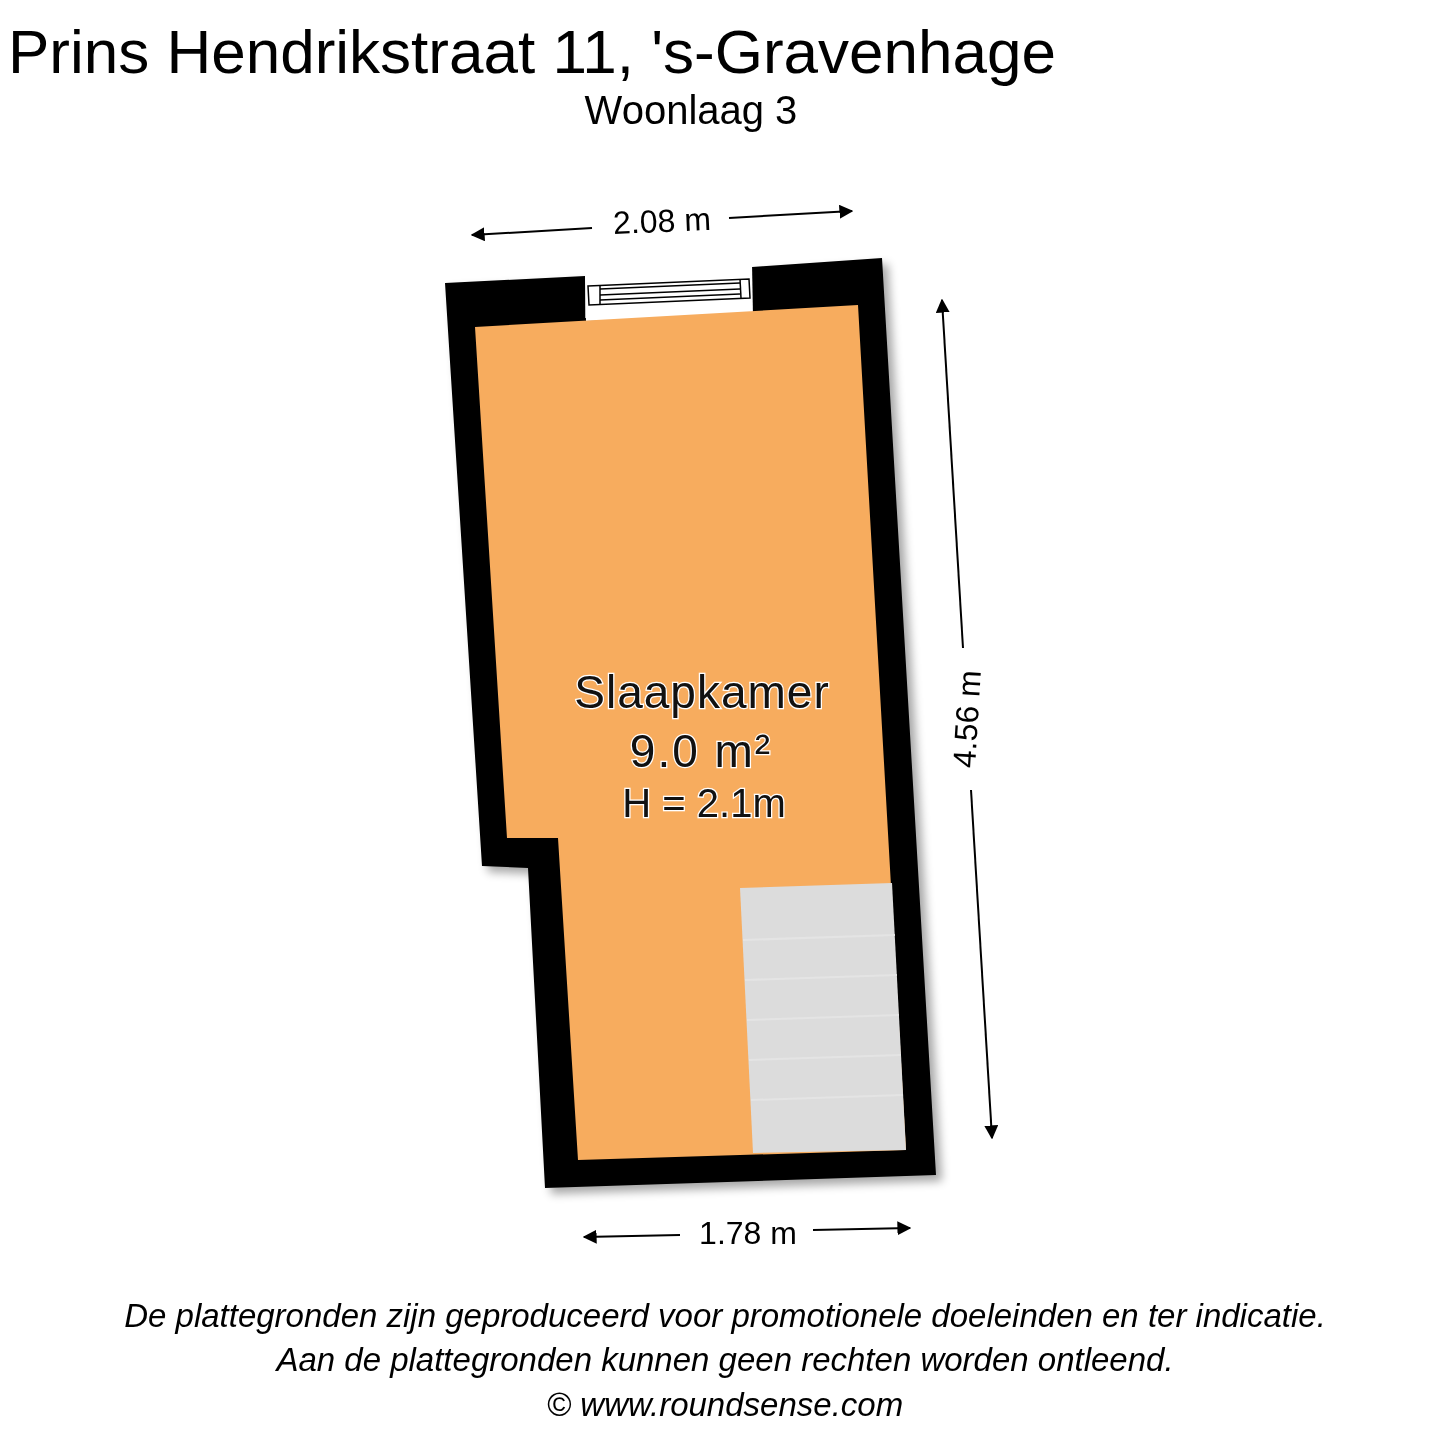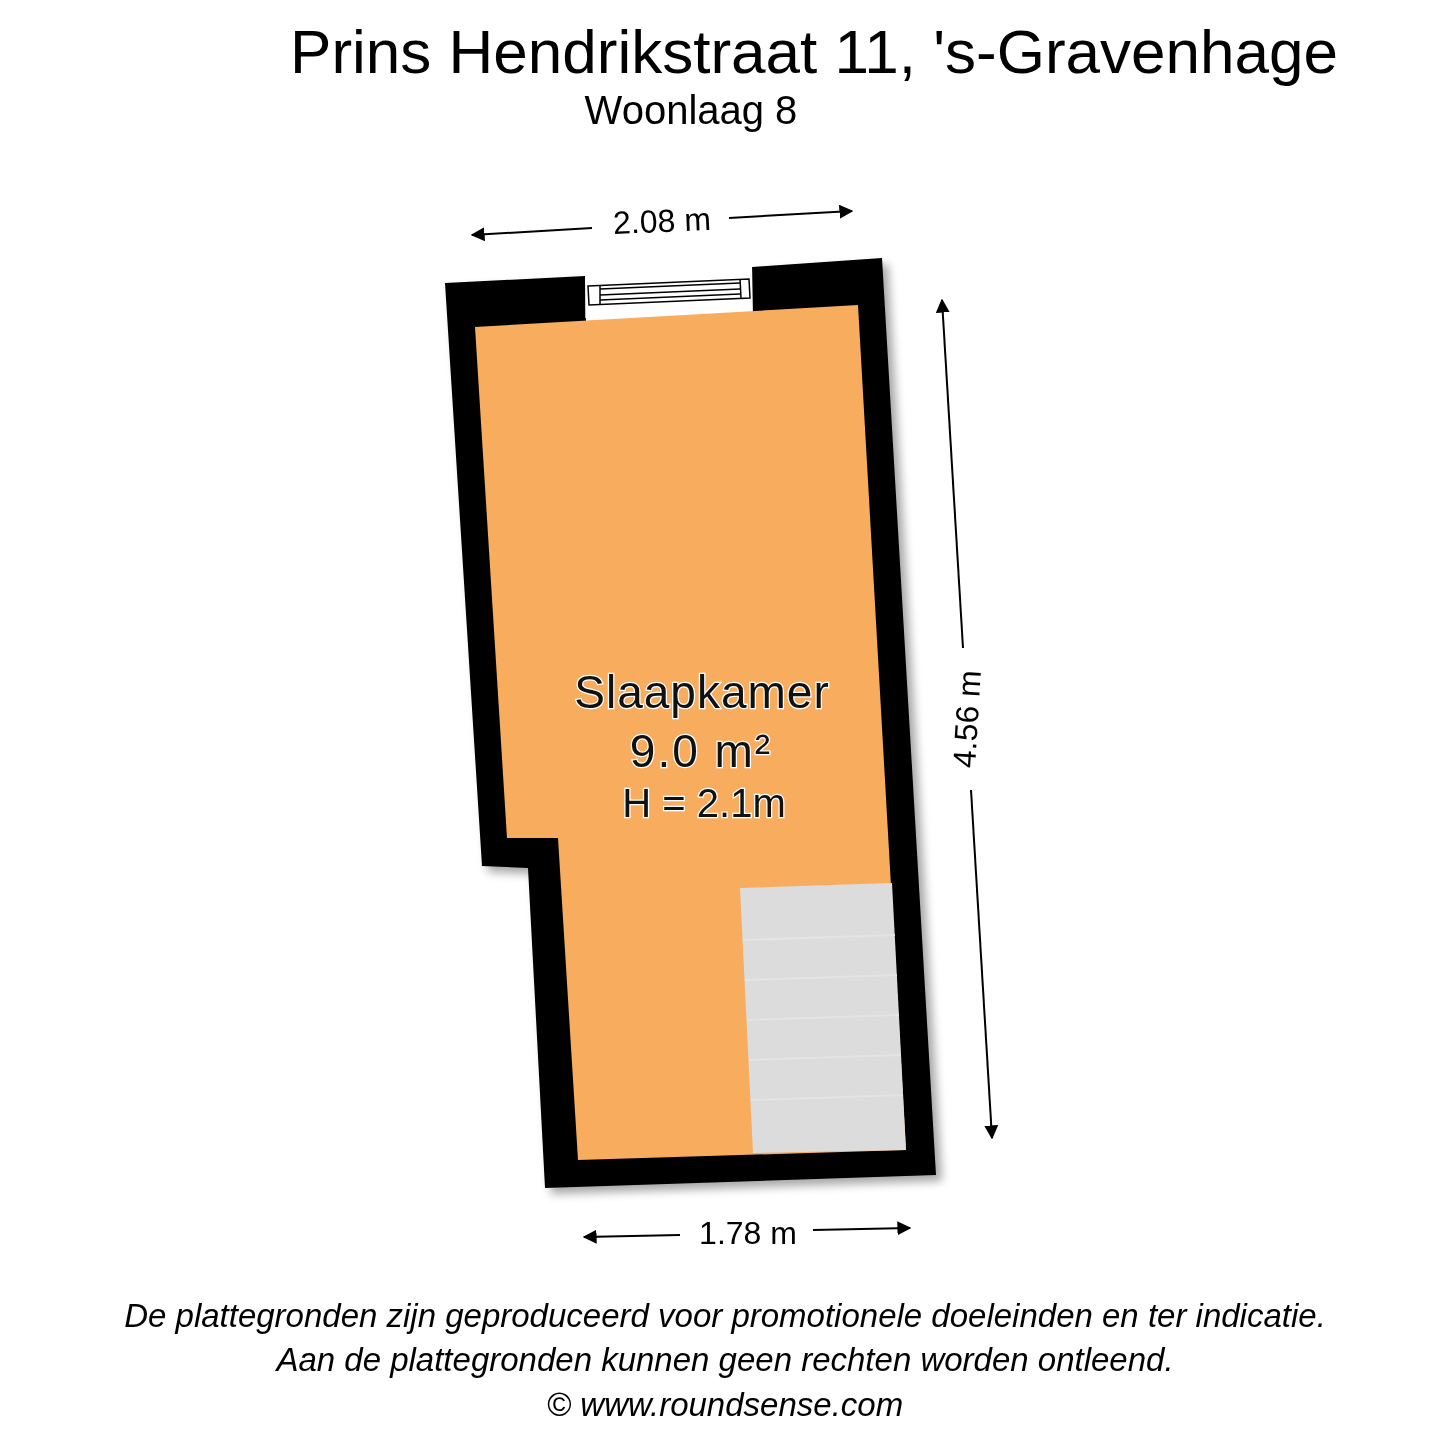--- a/index.html
+++ b/index.html
@@ -1,18 +1,18 @@
 <!DOCTYPE html>
 <html><head>
   <meta charset="utf-8">
   <style>
     html, body { margin: 0; padding: 0; background: #ffffff; }
     body { width: 1440px; height: 1440px; position: relative; overflow: hidden;
            font-family: "Liberation Sans", sans-serif; color: #000; }
-    .title { position: absolute; left: 2px; top: 14px; width: 1336px; text-align: right;
+    .title { position: absolute; left: 8px; top: 14px; width: 1336px; text-align: left;
              font-size: 62px; line-height: 76px; white-space: nowrap; }
     .subtitle { position: absolute; left: 0; top: 86px; width: 1382px; text-align: center;
                 font-size: 40px; line-height: 48px; }
     svg.plan { position: absolute; left: 0; top: 0; }
     .dim-label { font-family: "Liberation Sans", sans-serif; font-size: 32px; fill: #000; }
     .room-name { font-family: "Liberation Sans", sans-serif; font-size: 46px; fill: #111;
                  stroke: #fff; stroke-width: 2.5px; paint-order: stroke fill; letter-spacing: 1px; }
     .room-area { font-family: "Liberation Sans", sans-serif; font-size: 46px; fill: #111;
                  stroke: #fff; stroke-width: 2.5px; paint-order: stroke fill; letter-spacing: 2px; }
     .room-height { font-family: "Liberation Sans", sans-serif; font-size: 40px; fill: #111;
@@ -20,21 +20,21 @@
     .disclaimer { position: absolute; left: 0; width: 1450px; text-align: center;
                   font-style: italic; font-size: 33px; line-height: 44px; white-space: nowrap; }
     .d1 { top: 1294px; }
     .d2 { top: 1338px; }
     .d3 { top: 1383px; }
   </style>
 </head>
 <body>
 
 <div class="title">Prins Hendrikstraat 11, 's-Gravenhage</div>
-<div class="subtitle">Woonlaag 8</div>
+<div class="subtitle">Woonlaag 3</div>
 
 <svg class="plan" width="1440" height="1440" viewBox="0 0 1440 1440">
   <defs>
     <filter id="shadow" x="-10%" y="-10%" width="130%" height="130%">
       <feGaussianBlur in="SourceAlpha" stdDeviation="5"></feGaussianBlur>
       <feOffset dx="6" dy="6" result="ob"></feOffset>
       <feComponentTransfer>
           <feFuncA type="linear" slope="0.35"></feFuncA>
         </feComponentTransfer>
       <feMerge>

